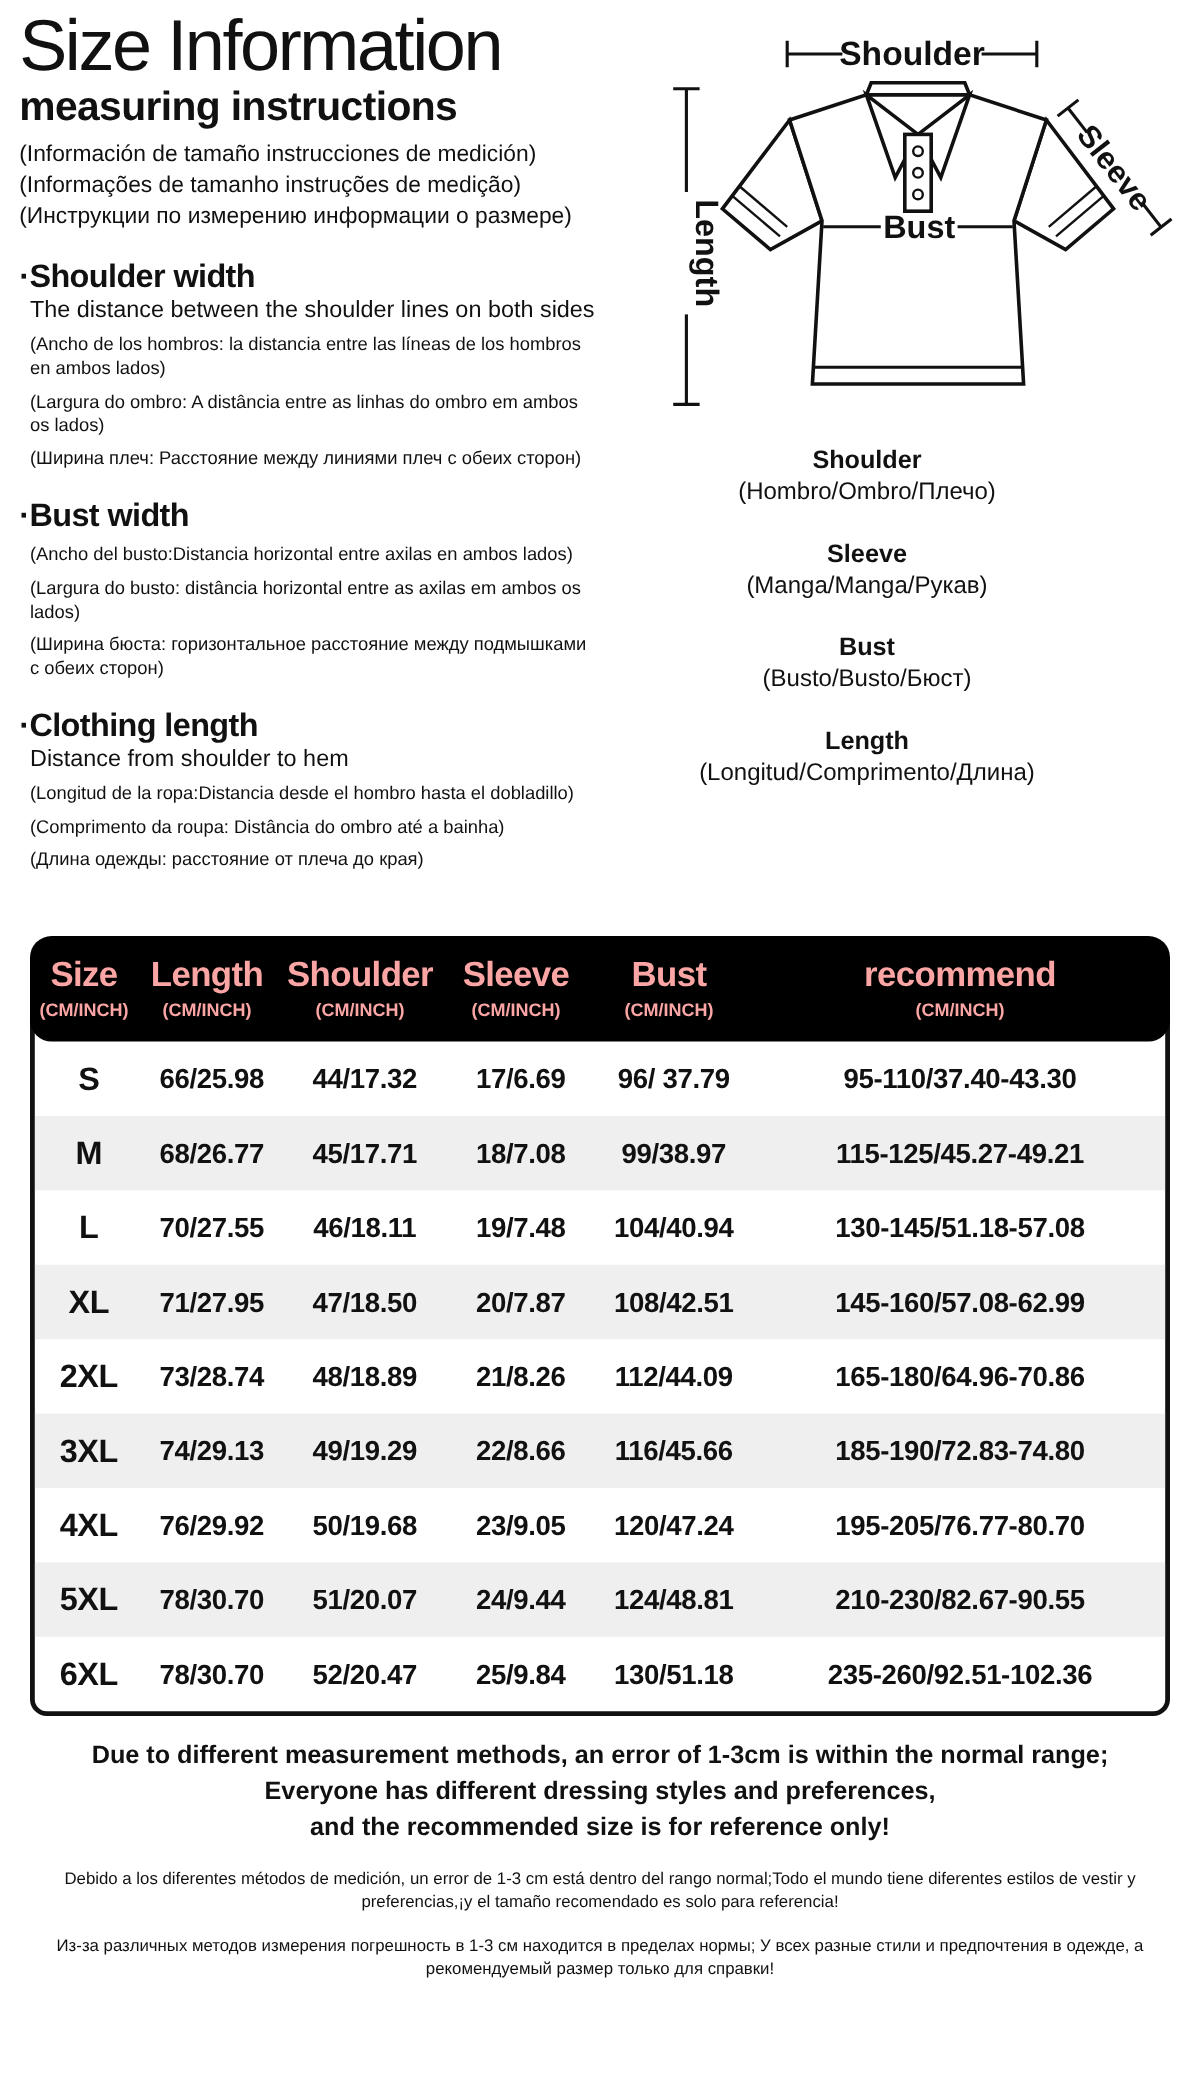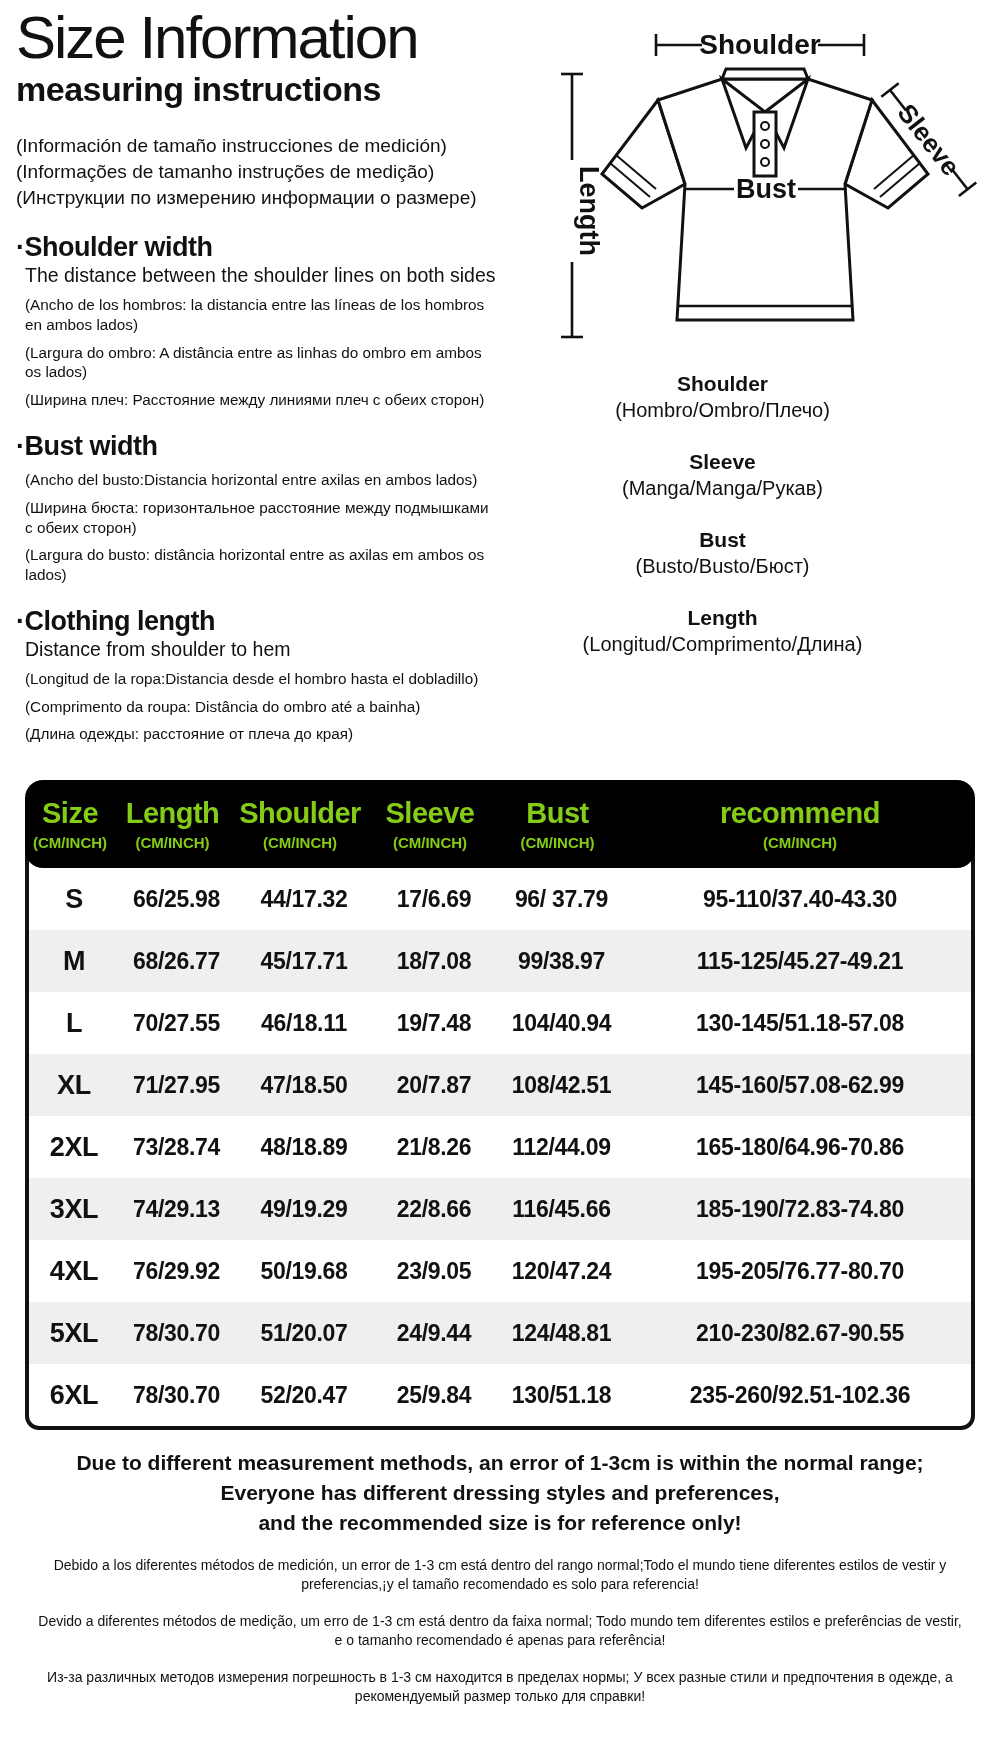--- a/index.html
+++ b/index.html
@@ -4,37 +4,37 @@
 <style>
   html,body{margin:0;padding:0;}
   body{
     width:1000px;height:1737px;background:#ffffff;color:#111;
     font-family:"Liberation Sans", sans-serif;position:relative;overflow:hidden;
   }
   
   .top-left{position:absolute;left:16px;top:8px;width:548px;}
   .title{font-size:60px;font-weight:normal;letter-spacing:-2px;line-height:1.0;}
   .subtitle{font-size:34px;font-weight:bold;letter-spacing:-0.5px;margin-top:2px;}
-  .lang-lines{margin-top:24px;}
+  .lang-lines{margin-top:7px;}
   .lang-lines div{font-size:19px;line-height:1.36;}
   .section{margin-top:22px;}
   .section-title{font-size:27px;font-weight:bold;letter-spacing:-0.5px;}
   .section-desc{font-size:19.5px;margin:1px 0 2px 9px;}
   .section-trans div{font-size:15.3px;line-height:1.28;margin:8px 0 0 9px;max-width:472px;}
   
   .diagram-svg{position:absolute;left:550px;top:12px;}
   svg text{font-family:"Liberation Sans", sans-serif;fill:#111;}
   .legend{position:absolute;left:520px;top:372px;width:405px;text-align:center;}
   .legend-item{margin-bottom:28px;}
   .legend-name{font-size:21px;font-weight:bold;}
   .legend-trans{font-size:20px;margin-top:3px;}
   
   .size-table{position:absolute;left:25px;top:780px;width:950px;}
   .thead{background:#000;border-radius:18px;height:88px;display:flex;align-items:center;
-         color:#84cc16;position:relative;z-index:2;}
+         color:#fca5a5;position:relative;z-index:2;}
   .th{display:flex;flex-direction:column;align-items:center;justify-content:center;}
   .th .label{font-size:29px;font-weight:bold;letter-spacing:-0.5px;}
   .th .unit{font-size:15px;font-weight:bold;margin-top:4px;}
   .c1{width:90px;}.c2{width:115px;}.c3{width:140px;}.c4{width:120px;}.c5{width:135px;}
   .c6{flex:1;}
   .tbody{border:4px solid #111;border-top:none;border-radius:0 0 14px 14px;margin-top:-18px;
          padding-top:18px;position:relative;z-index:1;background:#fff;overflow:hidden;}
   .row{display:flex;align-items:center;height:62px;font-weight:bold;}
   .row:nth-child(even){background:#efefef;}
   .cell{text-align:center;font-size:23px;letter-spacing:-0.3px;}
@@ -63,22 +63,22 @@
       <div>(Ancho de los hombros: la distancia entre las líneas de los hombros en ambos lados)</div>
       <div>(Largura do ombro: A distância entre as linhas do ombro em ambos os lados)</div>
       <div>(Ширина плеч: Расстояние между линиями плеч с обеих сторон)</div>
     </div>
   </div>
 
   <div class="section">
     <div class="section-title">·Bust width</div>
     <div class="section-trans">
       <div>(Ancho del busto:Distancia horizontal entre axilas en ambos lados)</div>
+      <div>(Largura do busto: distância horizontal entre as axilas em ambos os lados)</div>
       <div>(Ширина бюста: горизонтальное расстояние между подмышками с обеих сторон)</div>
-      <div>(Largura do busto: distância horizontal entre as axilas em ambos os lados)</div>
     </div>
   </div>
 
   <div class="section">
     <div class="section-title">·Clothing length</div>
     <div class="section-desc">Distance from shoulder to hem</div>
     <div class="section-trans">
       <div>(Longitud de la ropa:Distancia desde el hombro hasta el dobladillo)</div>
       <div>(Comprimento da roupa: Distância do ombro até a bainha)</div>
       <div>(Длина одежды: расстояние от плеча до края)</div>
@@ -261,15 +261,14 @@
   </div>
 </div>
 
 <div class="notes">
   <div class="note-bold">
     <div>Due to different measurement methods, an error of 1-3cm is within the normal range;</div>
     <div>Everyone has different dressing styles and preferences,</div>
     <div>and the recommended size is for reference only!</div>
   </div>
   <div class="note-small">Debido a los diferentes métodos de medición, un error de 1-3 cm está dentro del rango normal;Todo el mundo tiene diferentes estilos de vestir y preferencias,¡y el tamaño recomendado es solo para referencia!</div>
-  <div class="note-small">Devido a diferentes métodos de medição, um erro de 1-3 cm está dentro da faixa normal; Todo mundo tem diferentes estilos e preferências de vestir, e o tamanho recomendado é apenas para referência!</div>
   <div class="note-small">Из-за различных методов измерения погрешность в 1-3 см находится в пределах нормы; У всех разные стили и предпочтения в одежде, а рекомендуемый размер только для справки!</div>
 </div>
 
 </body></html>

